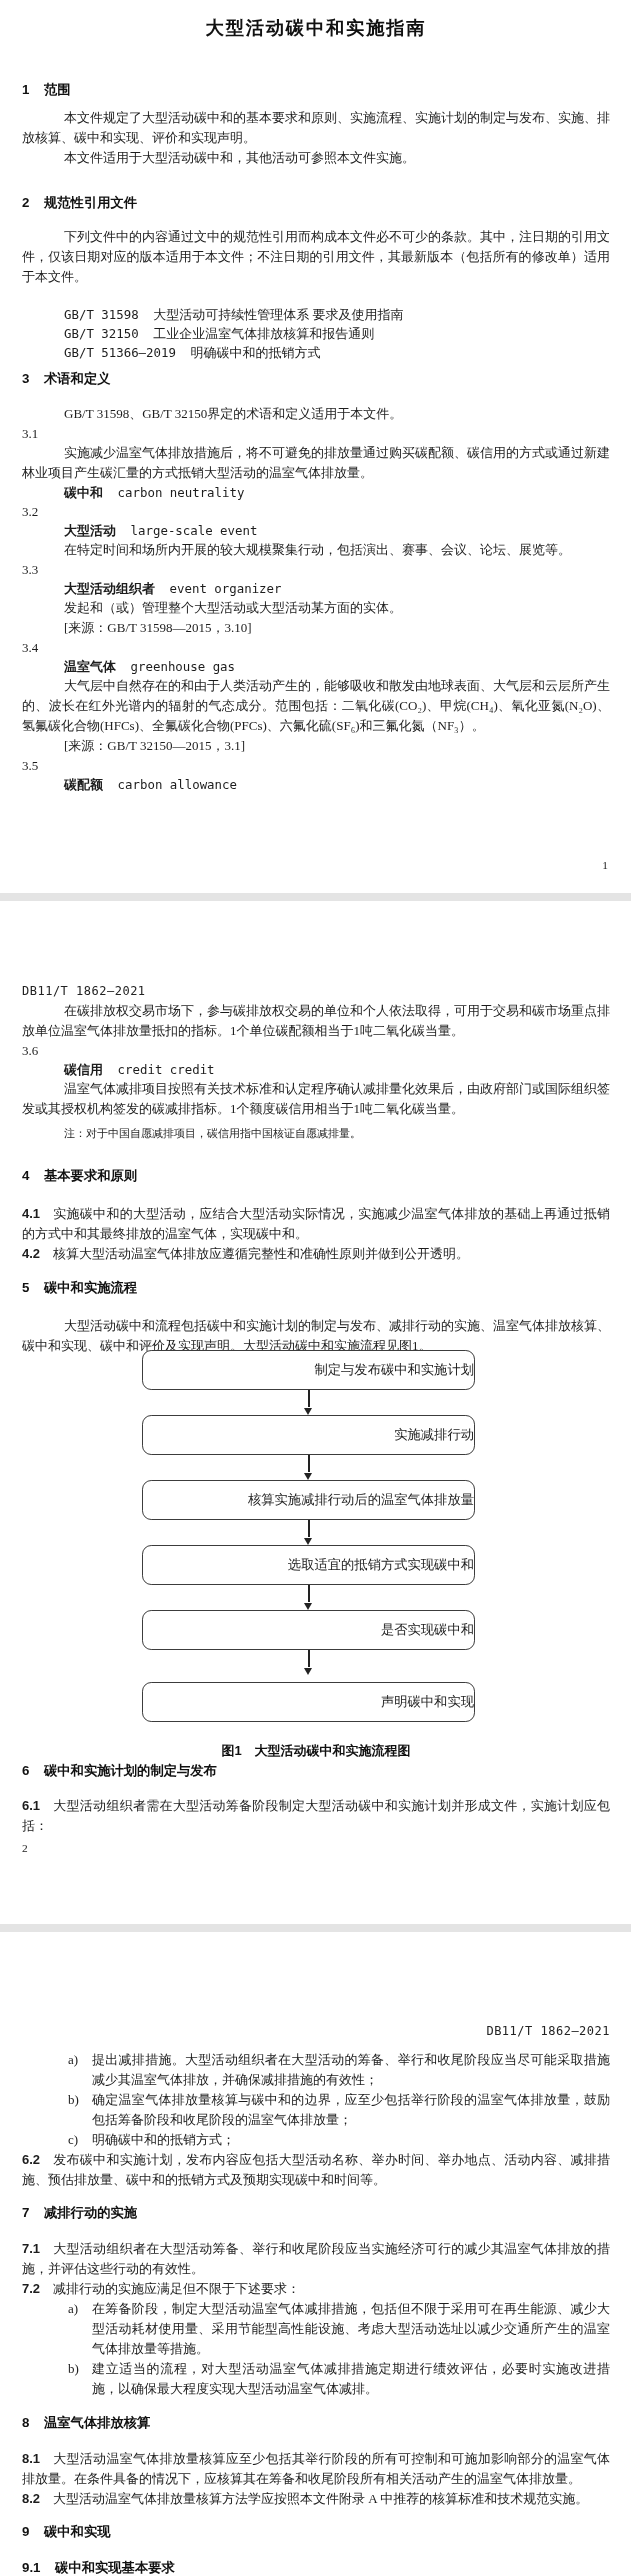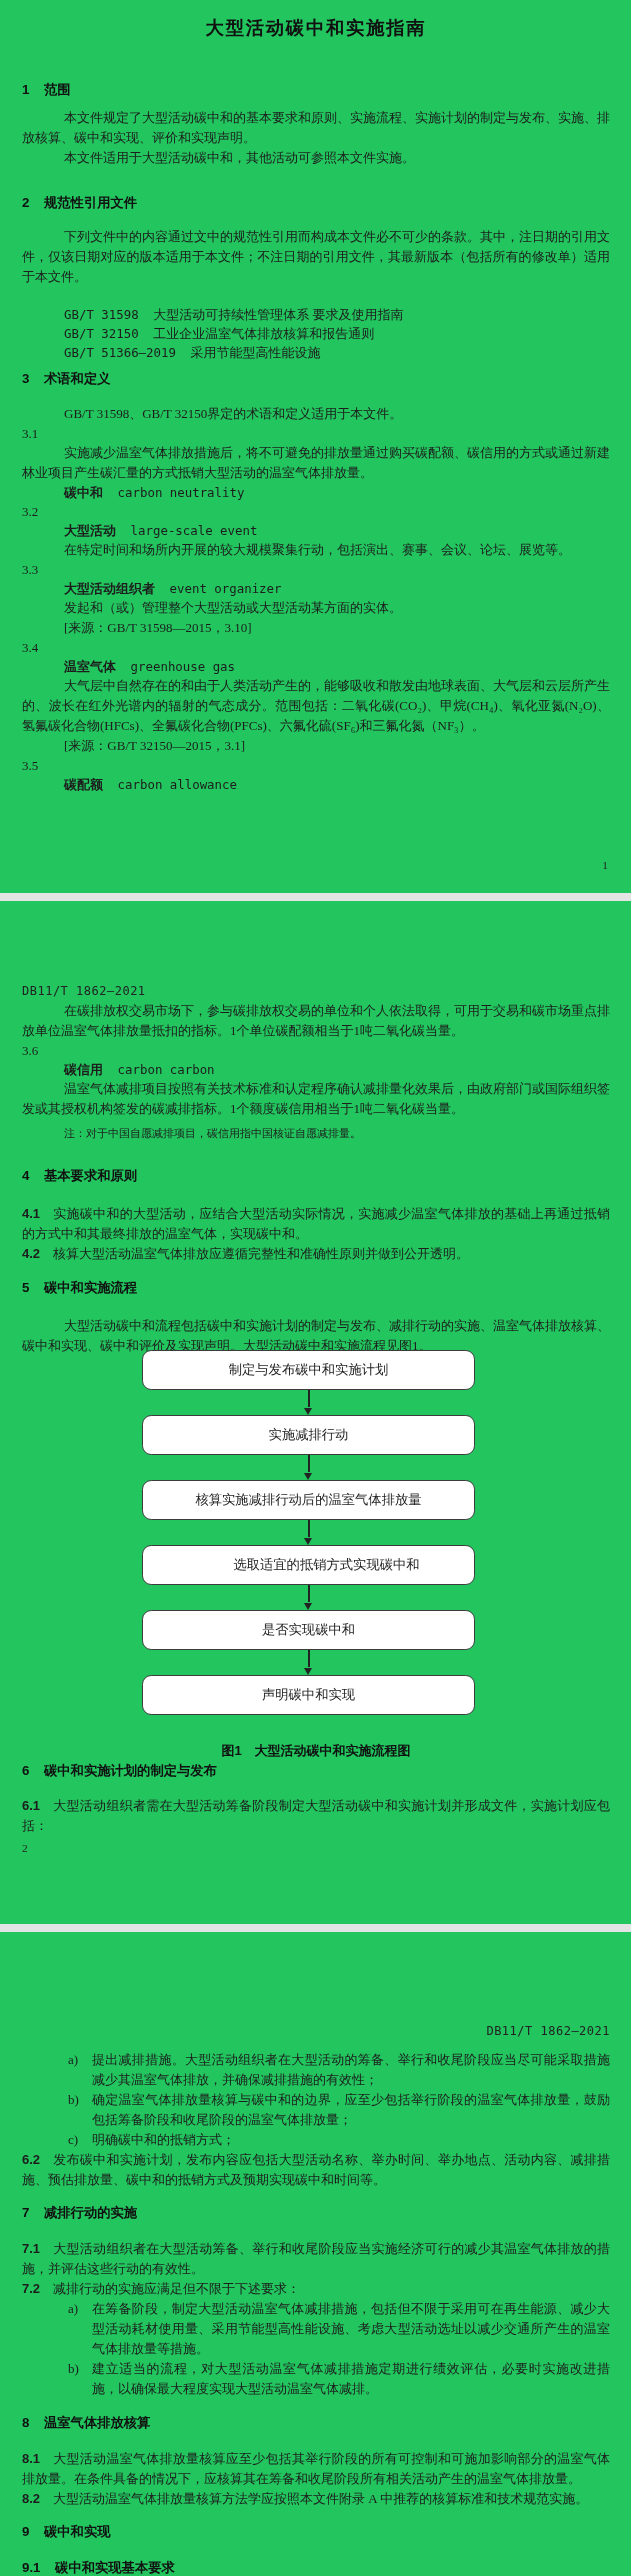--- a/index.html
+++ b/index.html
@@ -2,21 +2,21 @@
 <html style="font-size:14.6px"><head>
 <meta charset="utf-8">
 <style>
   html,body{margin:0;padding:0;}
   body{
     width:632px;height:2576px;position:relative;overflow:hidden;
     background:#e4e4e4;
     font-family:"Liberation Serif","DejaVu Serif",serif;
     color:#1d1d1d;
   }
-  .page{position:absolute;left:0;width:632px;background:#22c55e;overflow:hidden;}
+  .page{position:absolute;left:0;width:632px;background:#ffffff;overflow:hidden;}
   #page1{top:0;height:893px;}
   #page2{top:901px;height:1023px;}
   #page3{top:1932px;height:644px;}
 
   .doc-title{
     margin:14.6px 22px 0 22px;text-align:center;
     font-family:"Liberation Sans","DejaVu Sans",sans-serif;
     font-weight:bold;font-size:18.3px;line-height:26px;letter-spacing:1.8px;color:#111;
   }
   .h-sec{
@@ -42,21 +42,21 @@
     font-size:12px;color:#222;letter-spacing:0.5px;
   }
   .pgnum{position:absolute;font-size:11.4px;color:#222;}
   .abs{position:absolute;left:0;width:632px;}
 
   
   .flow{position:absolute;left:0;top:449px;width:632px;height:366px;}
   .fbox{
     position:absolute;left:142px;width:333px;height:40px;box-sizing:border-box;
     border:1.8px solid #3c3c3c;border-radius:9.2px;background:#fff;
-    display:flex;align-items:center;justify-content:center;
+    display:flex;align-items:center;justify-content:flex-end;
     font-size:13.3px;color:#1d1d1d;
   }
   .farrow{position:absolute;left:308px;width:1.8px;height:17.4px;background:#222;}
   .farrow::after{
     content:"";position:absolute;left:-3.7px;bottom:-7.3px;width:0;height:0;
     border-left:4.6px solid transparent;border-right:4.6px solid transparent;
     border-top:7.3px solid #222;
   }
   .fig-cap{
     position:absolute;left:0;top:828px;width:632px;text-align:center;
@@ -77,21 +77,21 @@
   <p class="bt ind" style="margin-top:9.2px;">本文件规定了大型活动碳中和的基本要求和原则、实施流程、实施计划的制定与发布、实施、排放核算、碳中和实现、评价和实现声明。</p>
   <p class="bt ind">本文件适用于大型活动碳中和，其他活动可参照本文件实施。</p>
 
   <p class="h-sec" style="margin-top:26px;">
     <span class="num">2</span><span>规范性引用文件</span>
   </p>
   <p class="bt ind" style="margin-top:14.6px;">下列文件中的内容通过文中的规范性引用而构成本文件必不可少的条款。其中，注日期的引用文件，仅该日期对应的版本适用于本文件；不注日期的引用文件，其最新版本（包括所有的修改单）适用于本文件。</p>
   <div style="margin-top:18.3px;">
     <p class="bt refline"><span class="code">GB/T 31598</span><span>大型活动可持续性管理体系 要求及使用指南</span></p>
     <p class="bt refline"><span class="code">GB/T 32150</span><span>工业企业温室气体排放核算和报告通则</span></p>
-    <p class="bt refline"><span class="code">GB/T 51366—2019</span><span>采用节能型高性能设施</span></p>
+    <p class="bt refline"><span class="code">GB/T 51366—2019</span><span>明确碳中和的抵销方式</span></p>
   </div>
 
   <p class="h-sec" style="margin-top:7.3px;">
     <span class="num">3</span><span>术语和定义</span>
   </p>
   <p class="bt ind" style="margin-top:16.5px;">GB/T 31598、GB/T 32150界定的术语和定义适用于本文件。</p>
 
   <div>
     <div>
       <p class="bt tn">3.1</p>
@@ -123,21 +123,21 @@
 
   <span class="pgnum" style="top:859px;right:24px;">1</span>
 </div>
 
 <div class="page" id="page2">
   <span class="hdr" style="top:83px;left:22px;">DB11/T 1862—2021</span>
 
   <div class="abs" style="top:100px;">
     <p class="bt ind">在碳排放权交易市场下，参与碳排放权交易的单位和个人依法取得，可用于交易和碳市场重点排放单位温室气体排放量抵扣的指标。1个单位碳配额相当于1吨二氧化碳当量。</p>
     <p class="bt tn">3.6</p>
-    <p class="bt term-line"><span class="zh">碳信用</span><span class="en">carbon carbon</span></p>
+    <p class="bt term-line"><span class="zh">碳信用</span><span class="en">credit credit</span></p>
     <p class="bt ind">温室气体减排项目按照有关技术标准和认定程序确认减排量化效果后，由政府部门或国际组织签发或其授权机构签发的碳减排指标。1个额度碳信用相当于1吨二氧化碳当量。</p>
     <p class="bt note">注：对于中国自愿减排项目，碳信用指中国核证自愿减排量。</p>
   </div>
 
   <div class="abs" style="top:266px;">
     <p class="h-sec">
       <span class="num">4</span><span>基本要求和原则</span>
     </p>
     <p class="bt cl" style="margin-top:18.3px;"><b class="cnum">4.1</b><span>实施碳中和的大型活动，应结合大型活动实际情况，实施减少温室气体排放的基础上再通过抵销的方式中和其最终排放的温室气体，实现碳中和。</span></p>
     <p class="bt cl"><b class="cnum">4.2</b><span>核算大型活动温室气体排放应遵循完整性和准确性原则并做到公开透明。</span></p>
@@ -164,21 +164,21 @@
       </div>
     <div class="farrow" style="top:170px;"></div>
     <div class="fbox" style="top:195px;padding-left:36px;">
         <span>选取适宜的抵销方式实现碳中和</span>
       </div>
     <div class="farrow" style="top:235px;"></div>
     <div class="fbox" style="top:260px;">
         <span>是否实现碳中和</span>
       </div>
     <div class="farrow" style="top:300px;"></div>
-    <div class="fbox" style="top:325px;">
+    <div class="fbox" style="top:332px;">
         <span>声明碳中和实现</span>
       </div>
   </div>
 
   <p class="fig-cap">
     <span class="flabel">图1</span><span>大型活动碳中和实施流程图</span>
   </p>
 
   <div class="abs" style="top:861px;">
     <p class="h-sec">

